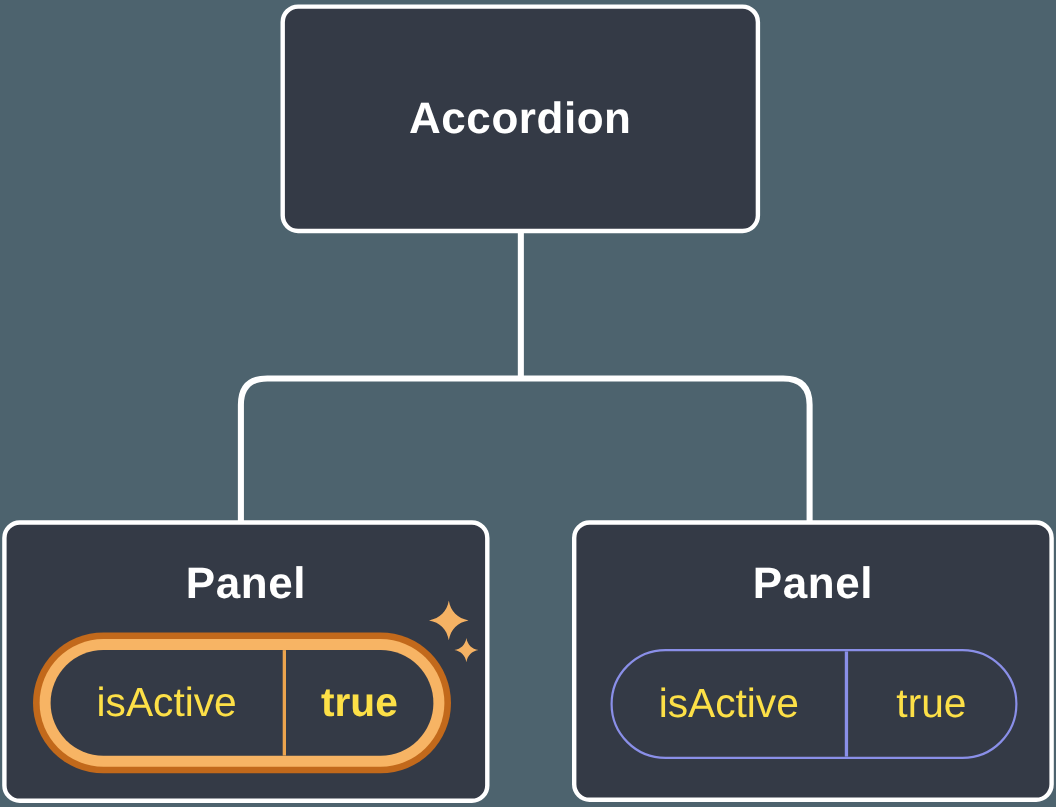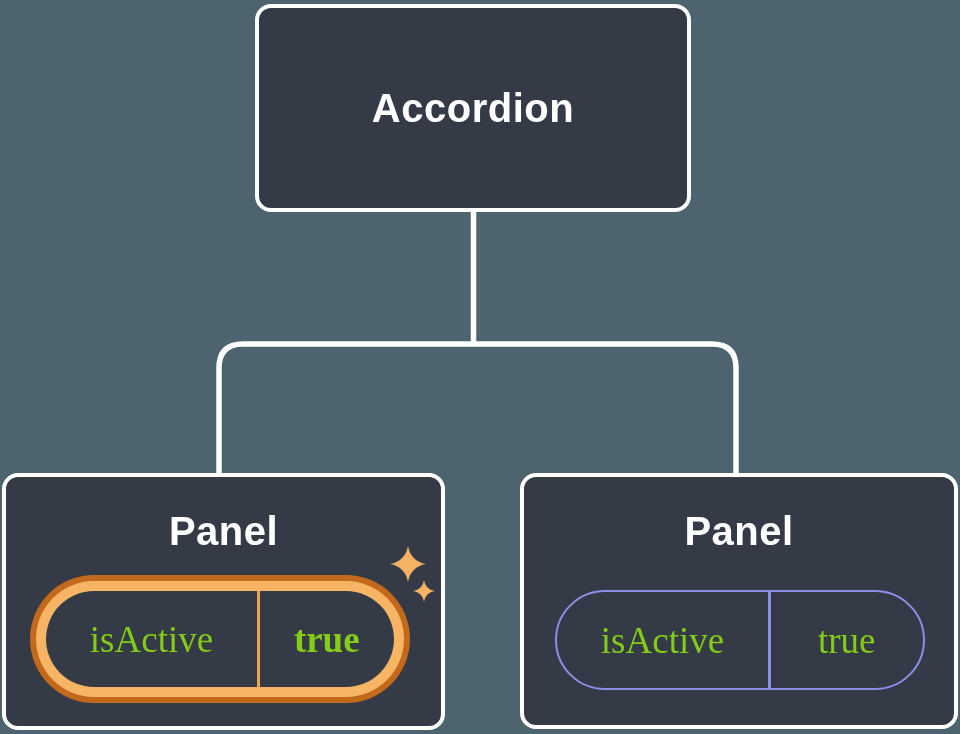--- a/index.html
+++ b/index.html
@@ -77,24 +77,23 @@
     border: 2.5px solid #8A8FE8;
     border-radius: 999px;
     display: flex;
     align-items: stretch;
     overflow: hidden;
   }
   .cell {
     display: flex;
     align-items: center;
     justify-content: center;
-    color: #84cc16;
+    color: #fde047;
     font-size: 37px;
     font-weight: 400;
-    font-family: Liberation Serif, serif;
   }
   .cell-name  { width: 211px; }
   .cell-value { flex: 1; }
   .cell-value.bold { font-weight: 700; }
   .divider-gold   { width: 2.5px; background: #ECA44E; }
   .divider-purple { width: 2.5px; background: #8A8FE8; }
   .sparkle { position: absolute; }
   .sparkle-large { left: 384px; top: 69px; }
   .sparkle-small { left: 407px; top: 103px; }
 </style>

